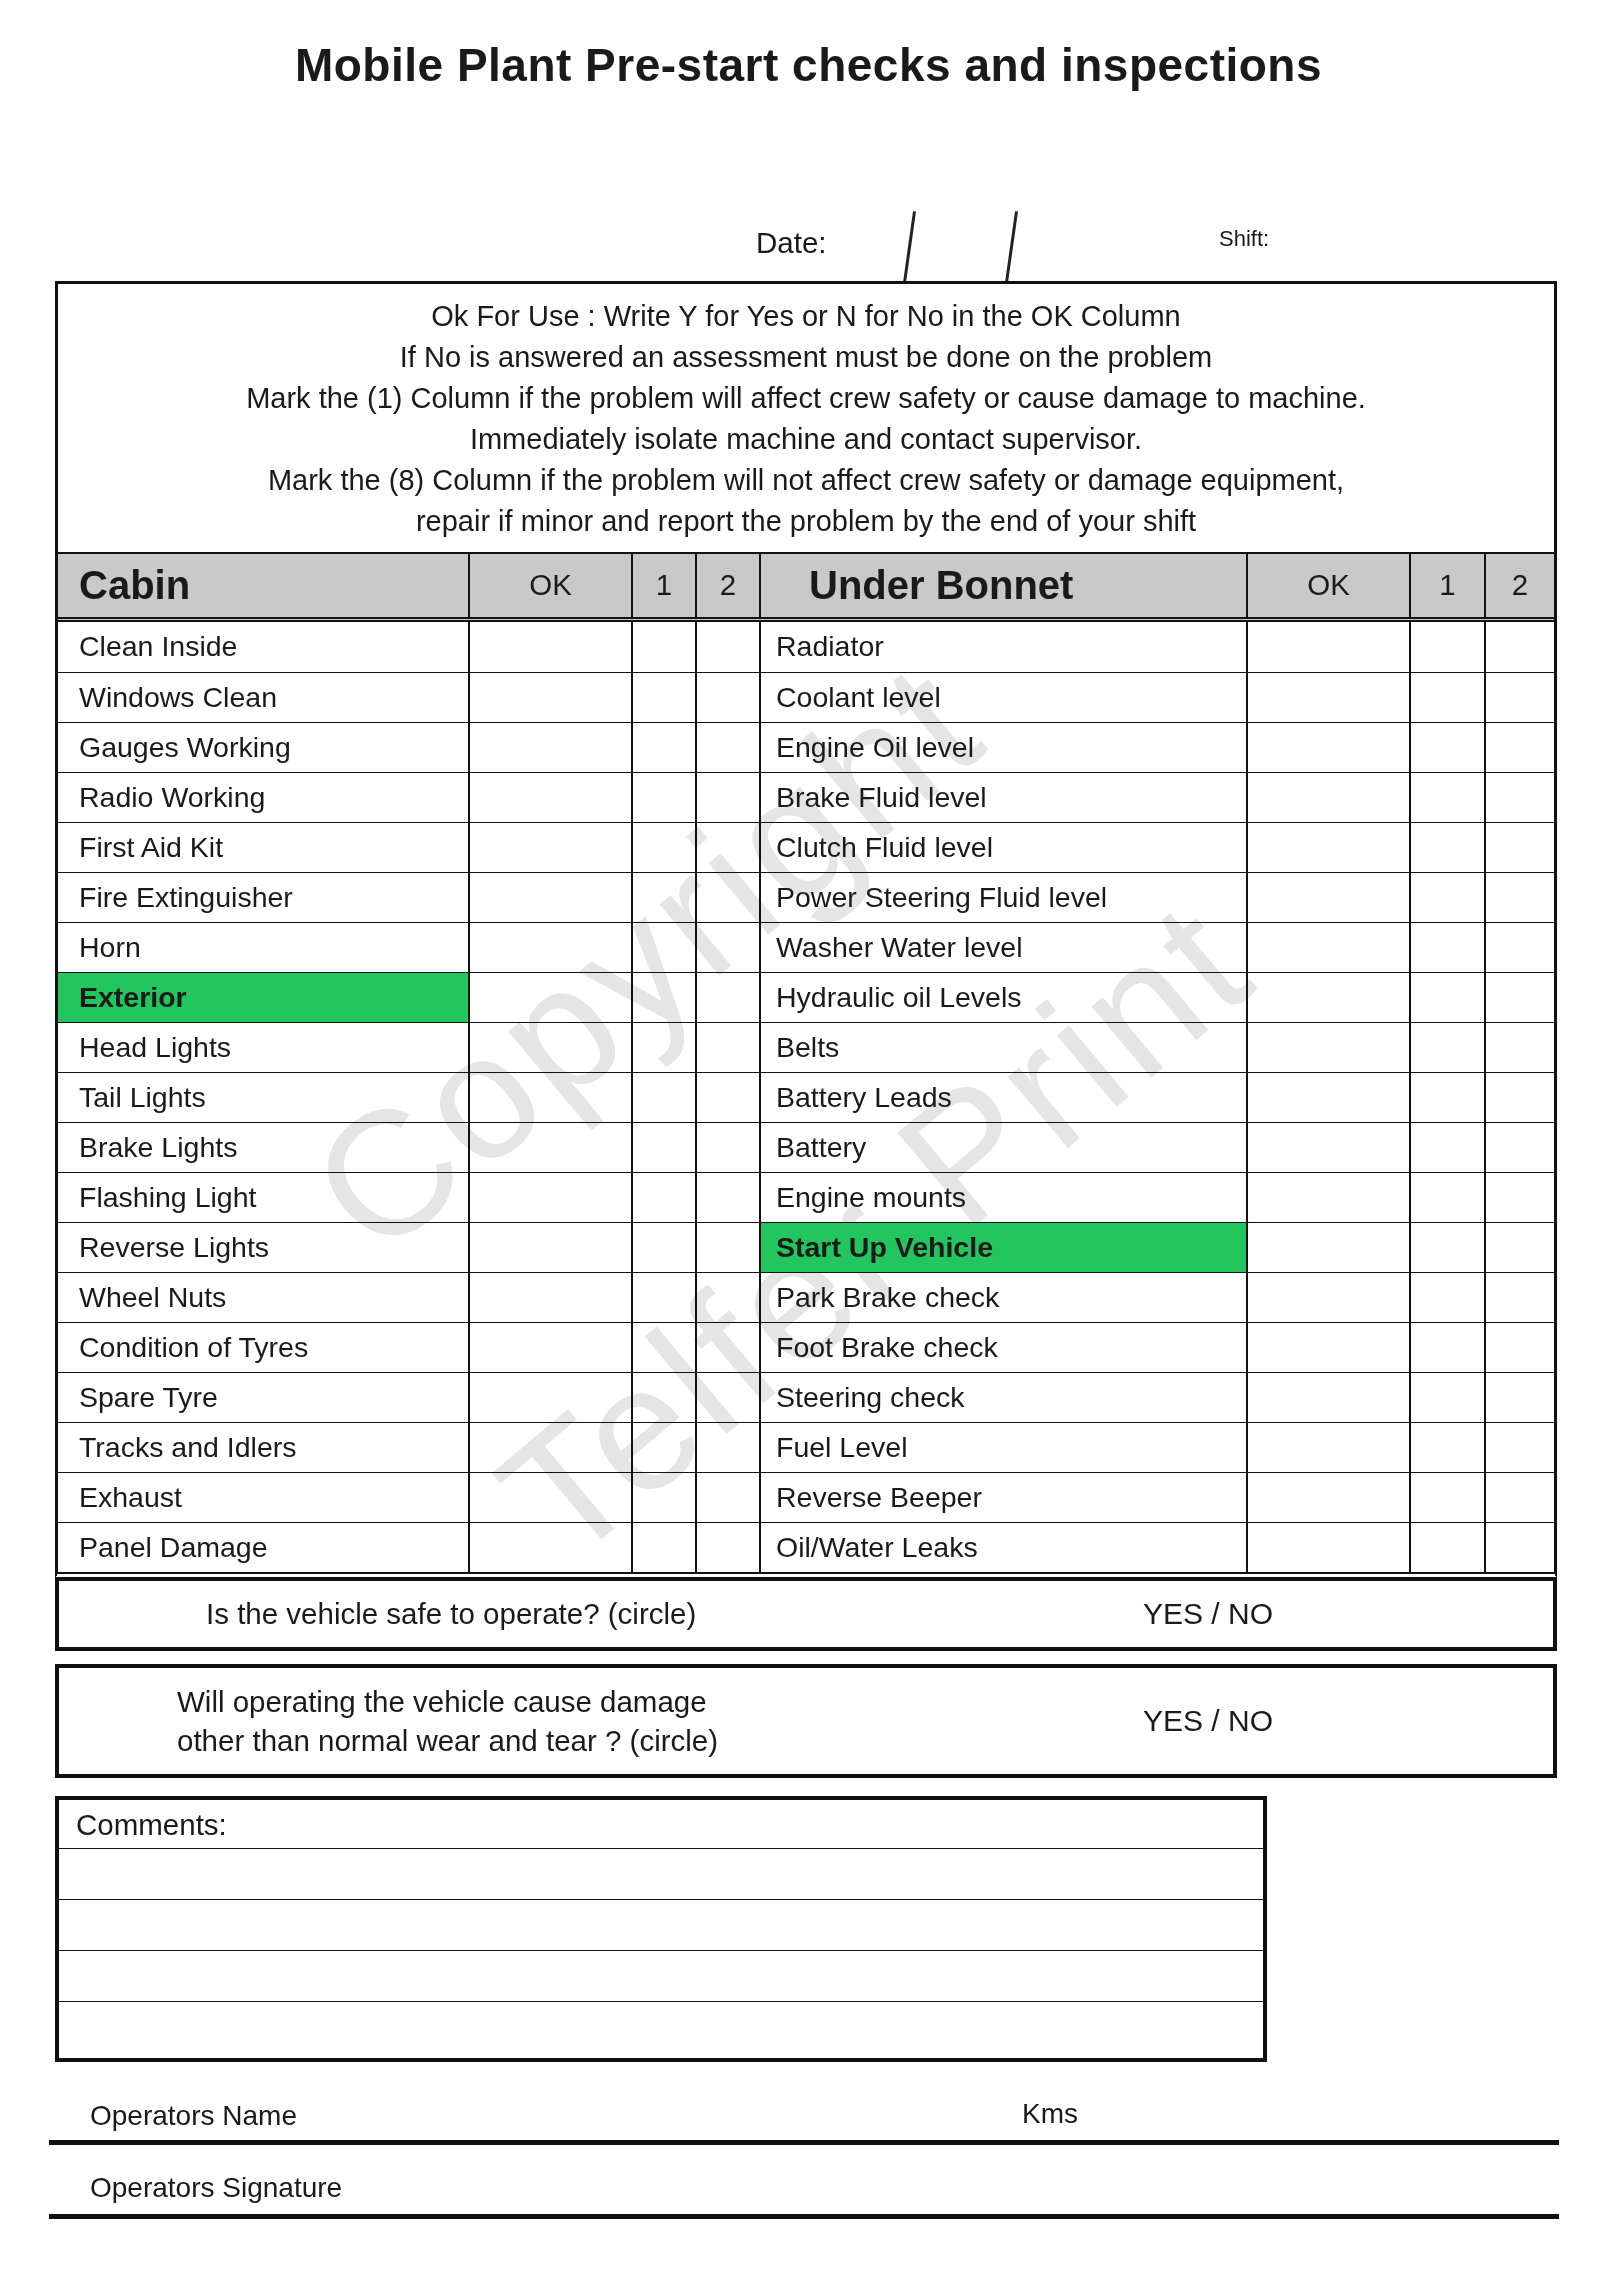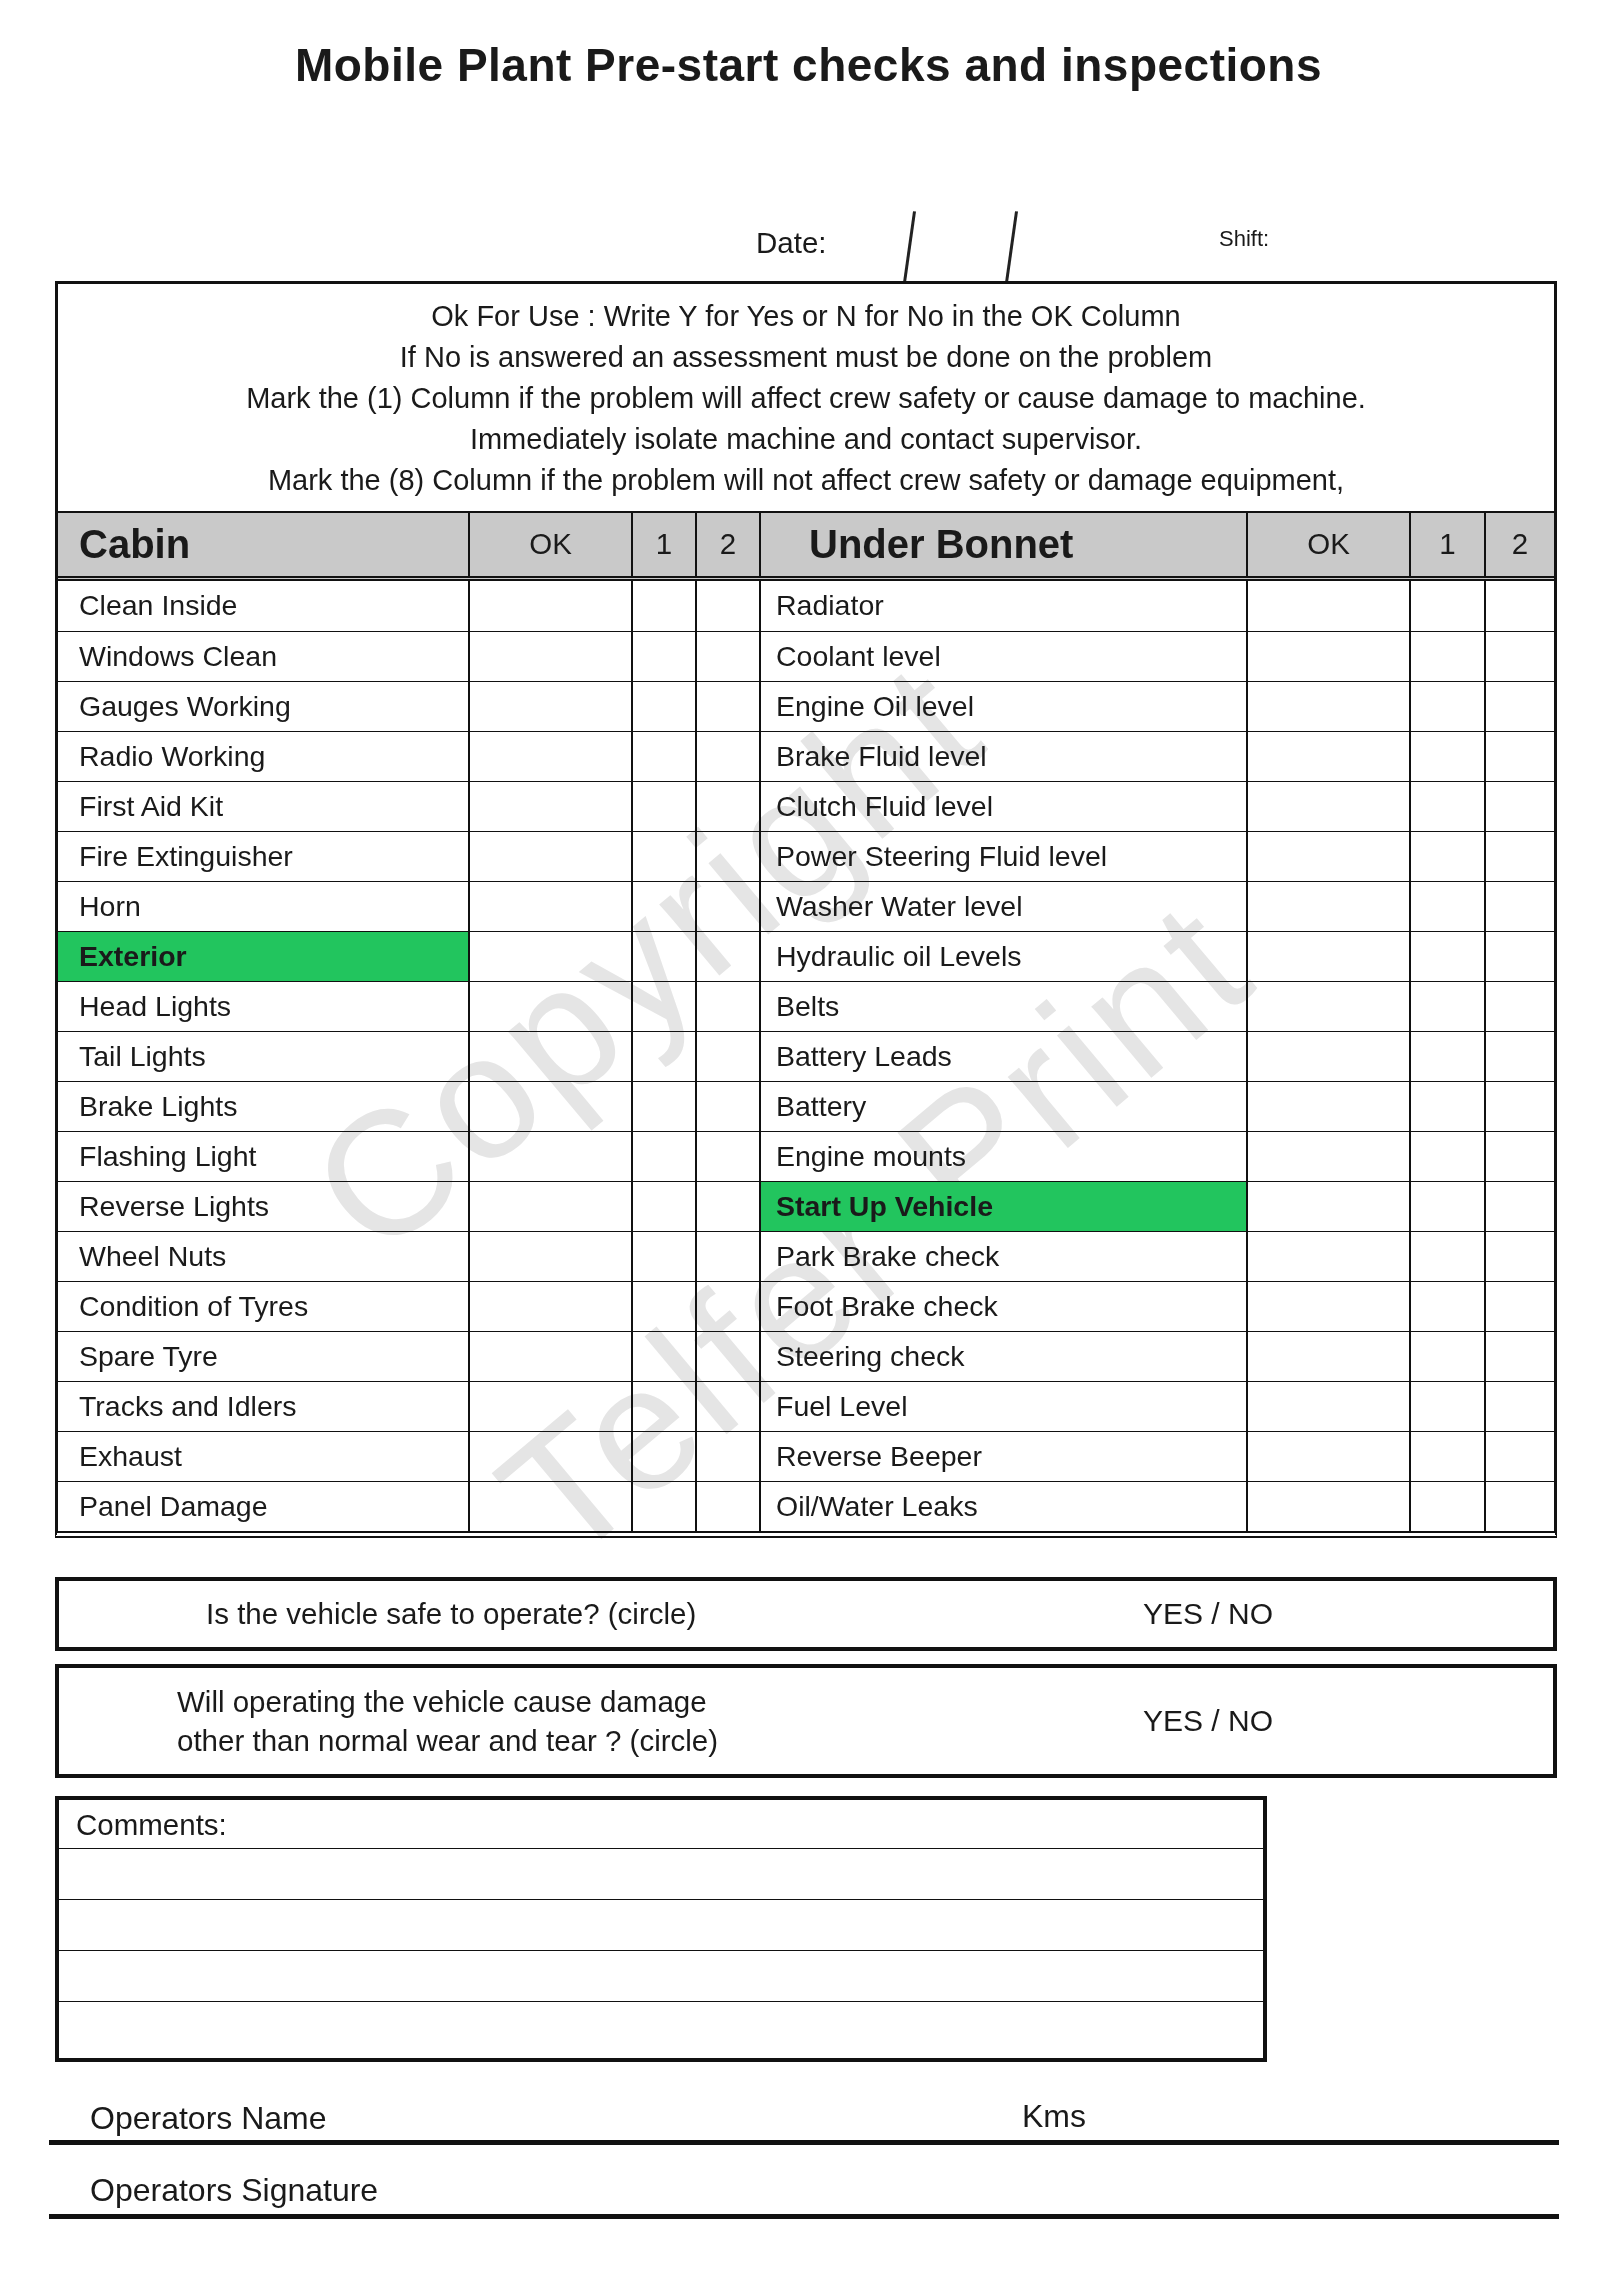--- a/index.html
+++ b/index.html
@@ -65,21 +65,21 @@
   .q2-lines { margin-left:118px; line-height:39px; }
   .q-answer { position:absolute; left:1084px; font-size:30px; }
   
   .comments {
     position:absolute; left:55px; top:1796px; width:1212px; height:266px;
     box-sizing:border-box; border:4.8px solid #111; z-index:1;
   }
   .comments-label { font-size:29.5px; padding:7.6px 0 0 17px; height:40px; }
   .cline { height:50px; border-top:1.9px solid #111; }
   
-  .f-label { position:absolute; font-size:32px; z-index:1; }
+  .f-label { position:absolute; font-size:28px; z-index:1; }
   .fl-name { left:90px; top:2100px; }
   .fl-kms  { left:1022px; top:2098px; }
   .fl-sig  { left:90px; top:2172px; }
   .fill-line { position:absolute; left:49px; width:1510px; height:4.8px; background:#111; z-index:1; }
   .fline1 { top:2140px; }
   .fline2 { top:2214px; }
 </style>
 </head>
 <body>
 
@@ -98,20 +98,21 @@
   <span class="shift-label">Shift:</span>
 
   <div class="frame">
 
     <div class="instructions">
       <div>Ok For Use : Write Y for Yes or N for No in the OK Column</div>
       <div>If No is answered an assessment must be done on the problem</div>
       <div>Mark the (1) Column if the problem will affect crew safety or cause damage to machine.</div>
       <div>Immediately isolate machine and contact supervisor.</div>
       <div>Mark the (8) Column if the problem will not affect crew safety or damage equipment,</div>
+      <div>repair if minor and report the problem by the end of your shift</div>
     </div>
 
     <div class="grid8 thead">
       <div class="cell lab-l hdr-bold">Cabin</div>
       <div class="cell cc bl">OK</div>
       <div class="cell cc bl">1</div>
       <div class="cell cc bl">2</div>
       <div class="cell lab-r hdr-bold bl">Under Bonnet</div>
       <div class="cell cc bl">OK</div>
       <div class="cell cc bl">1</div>

